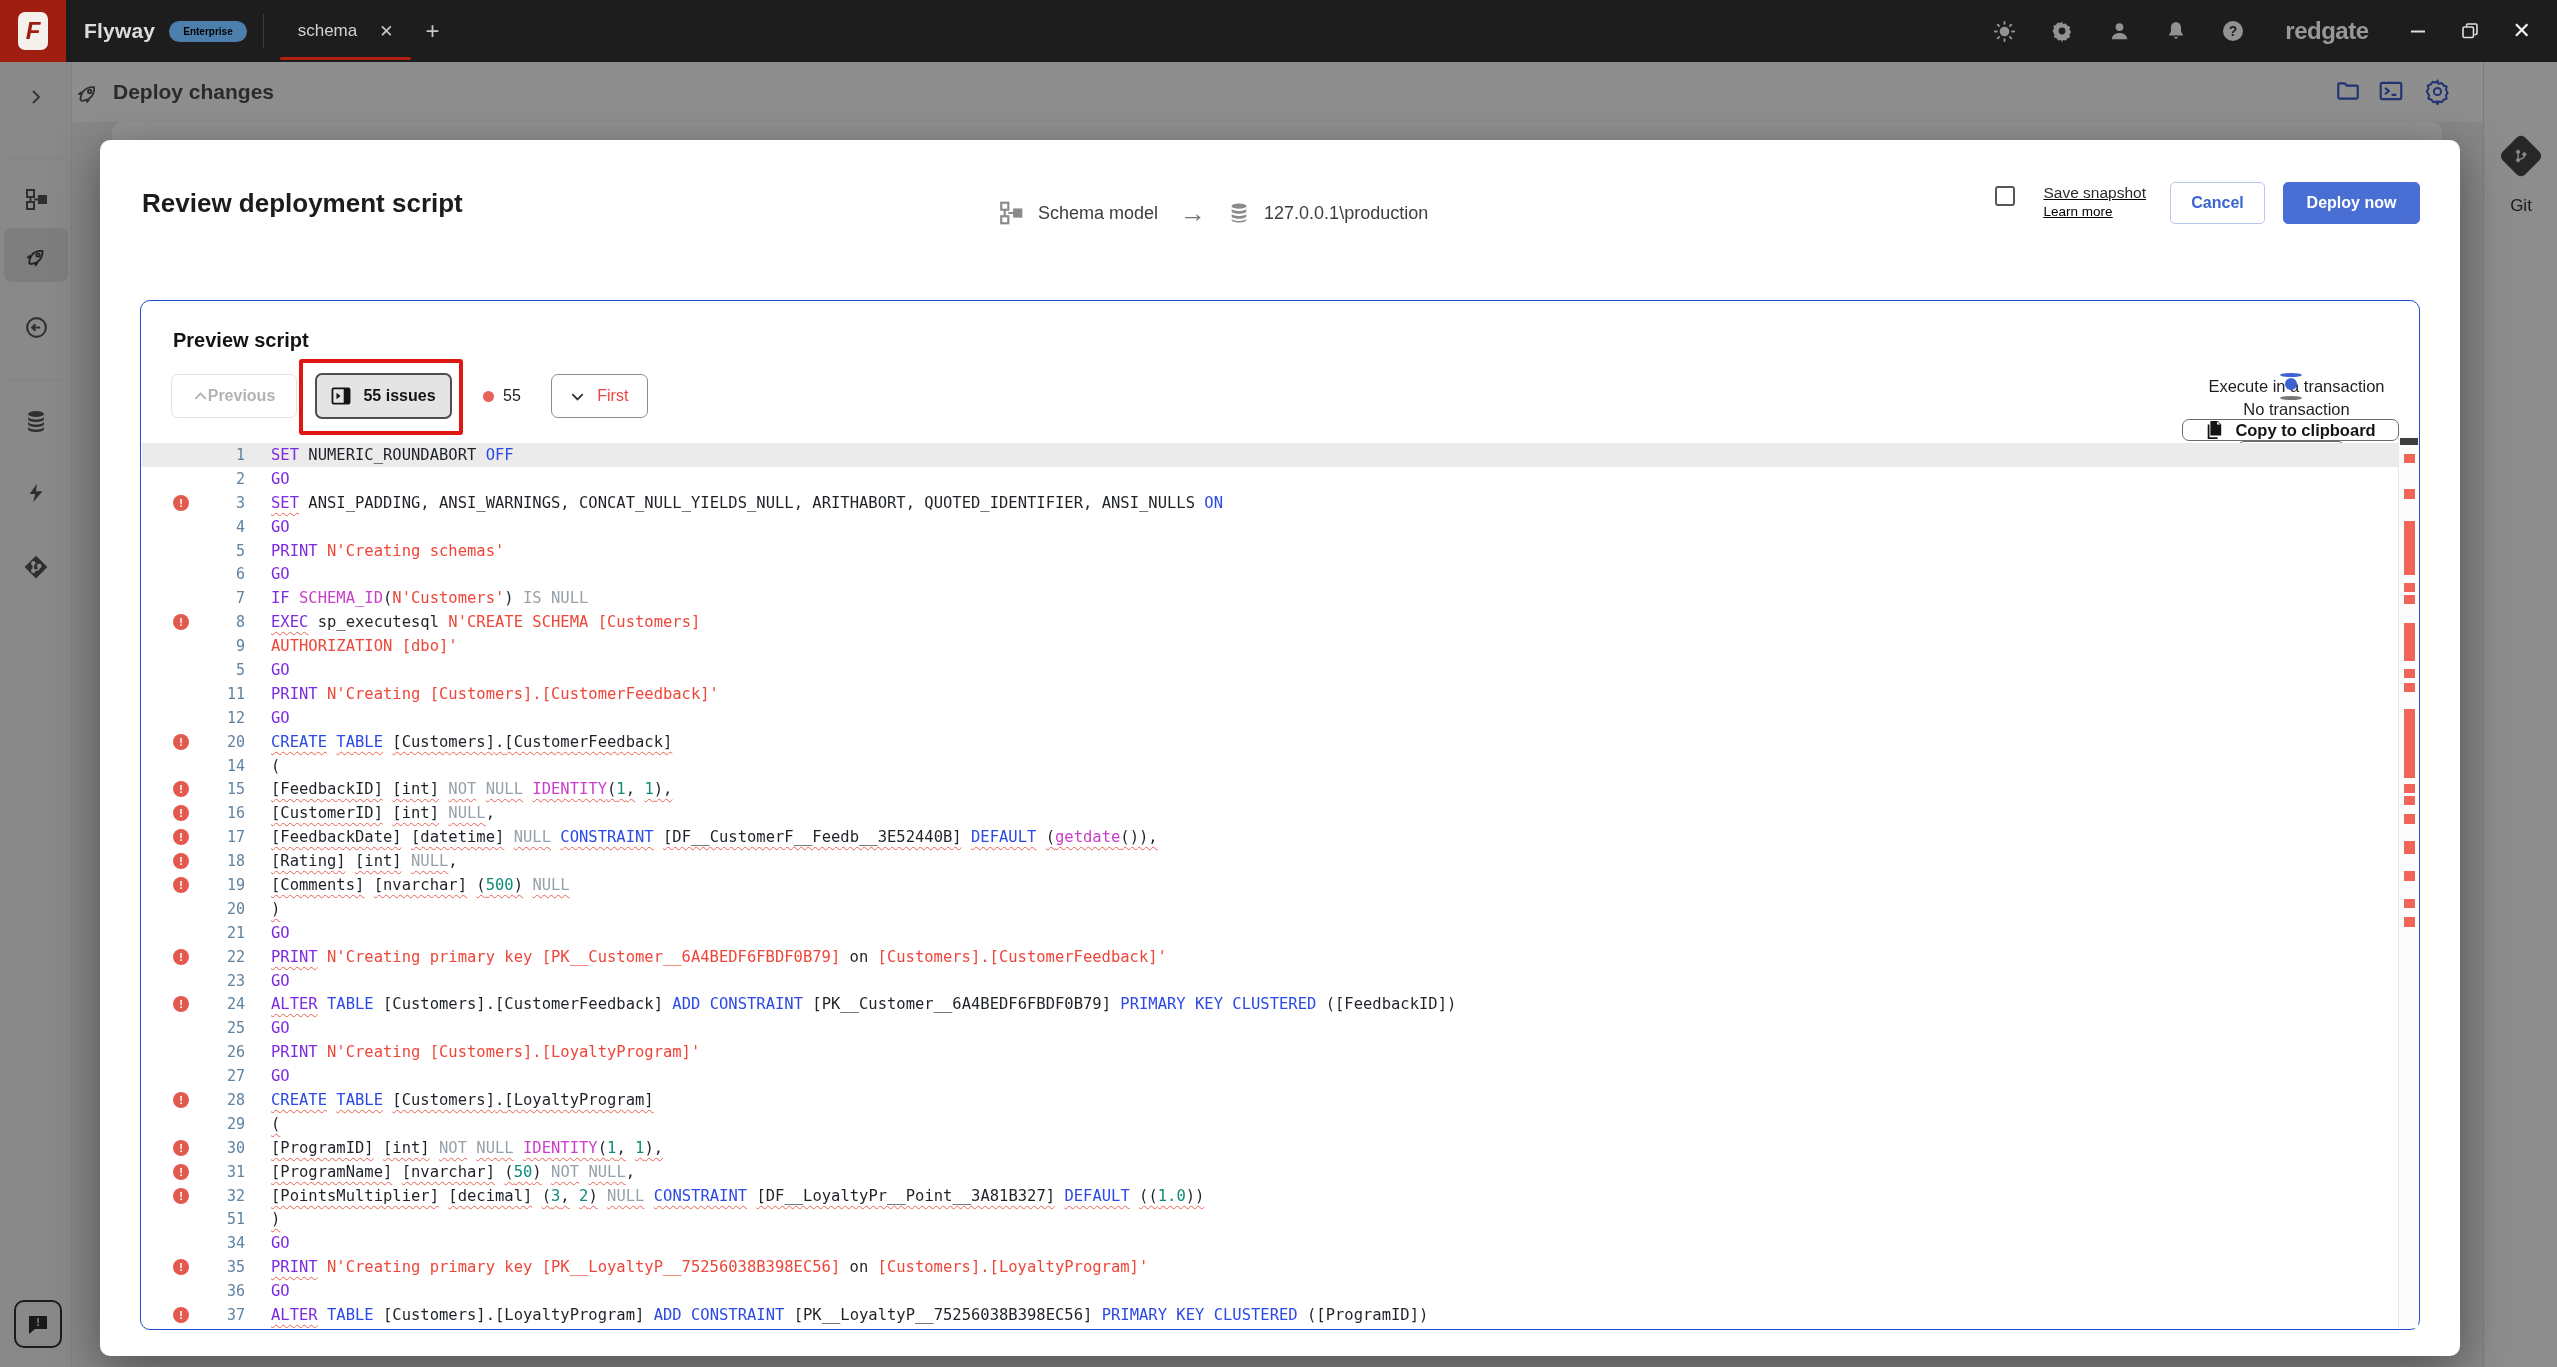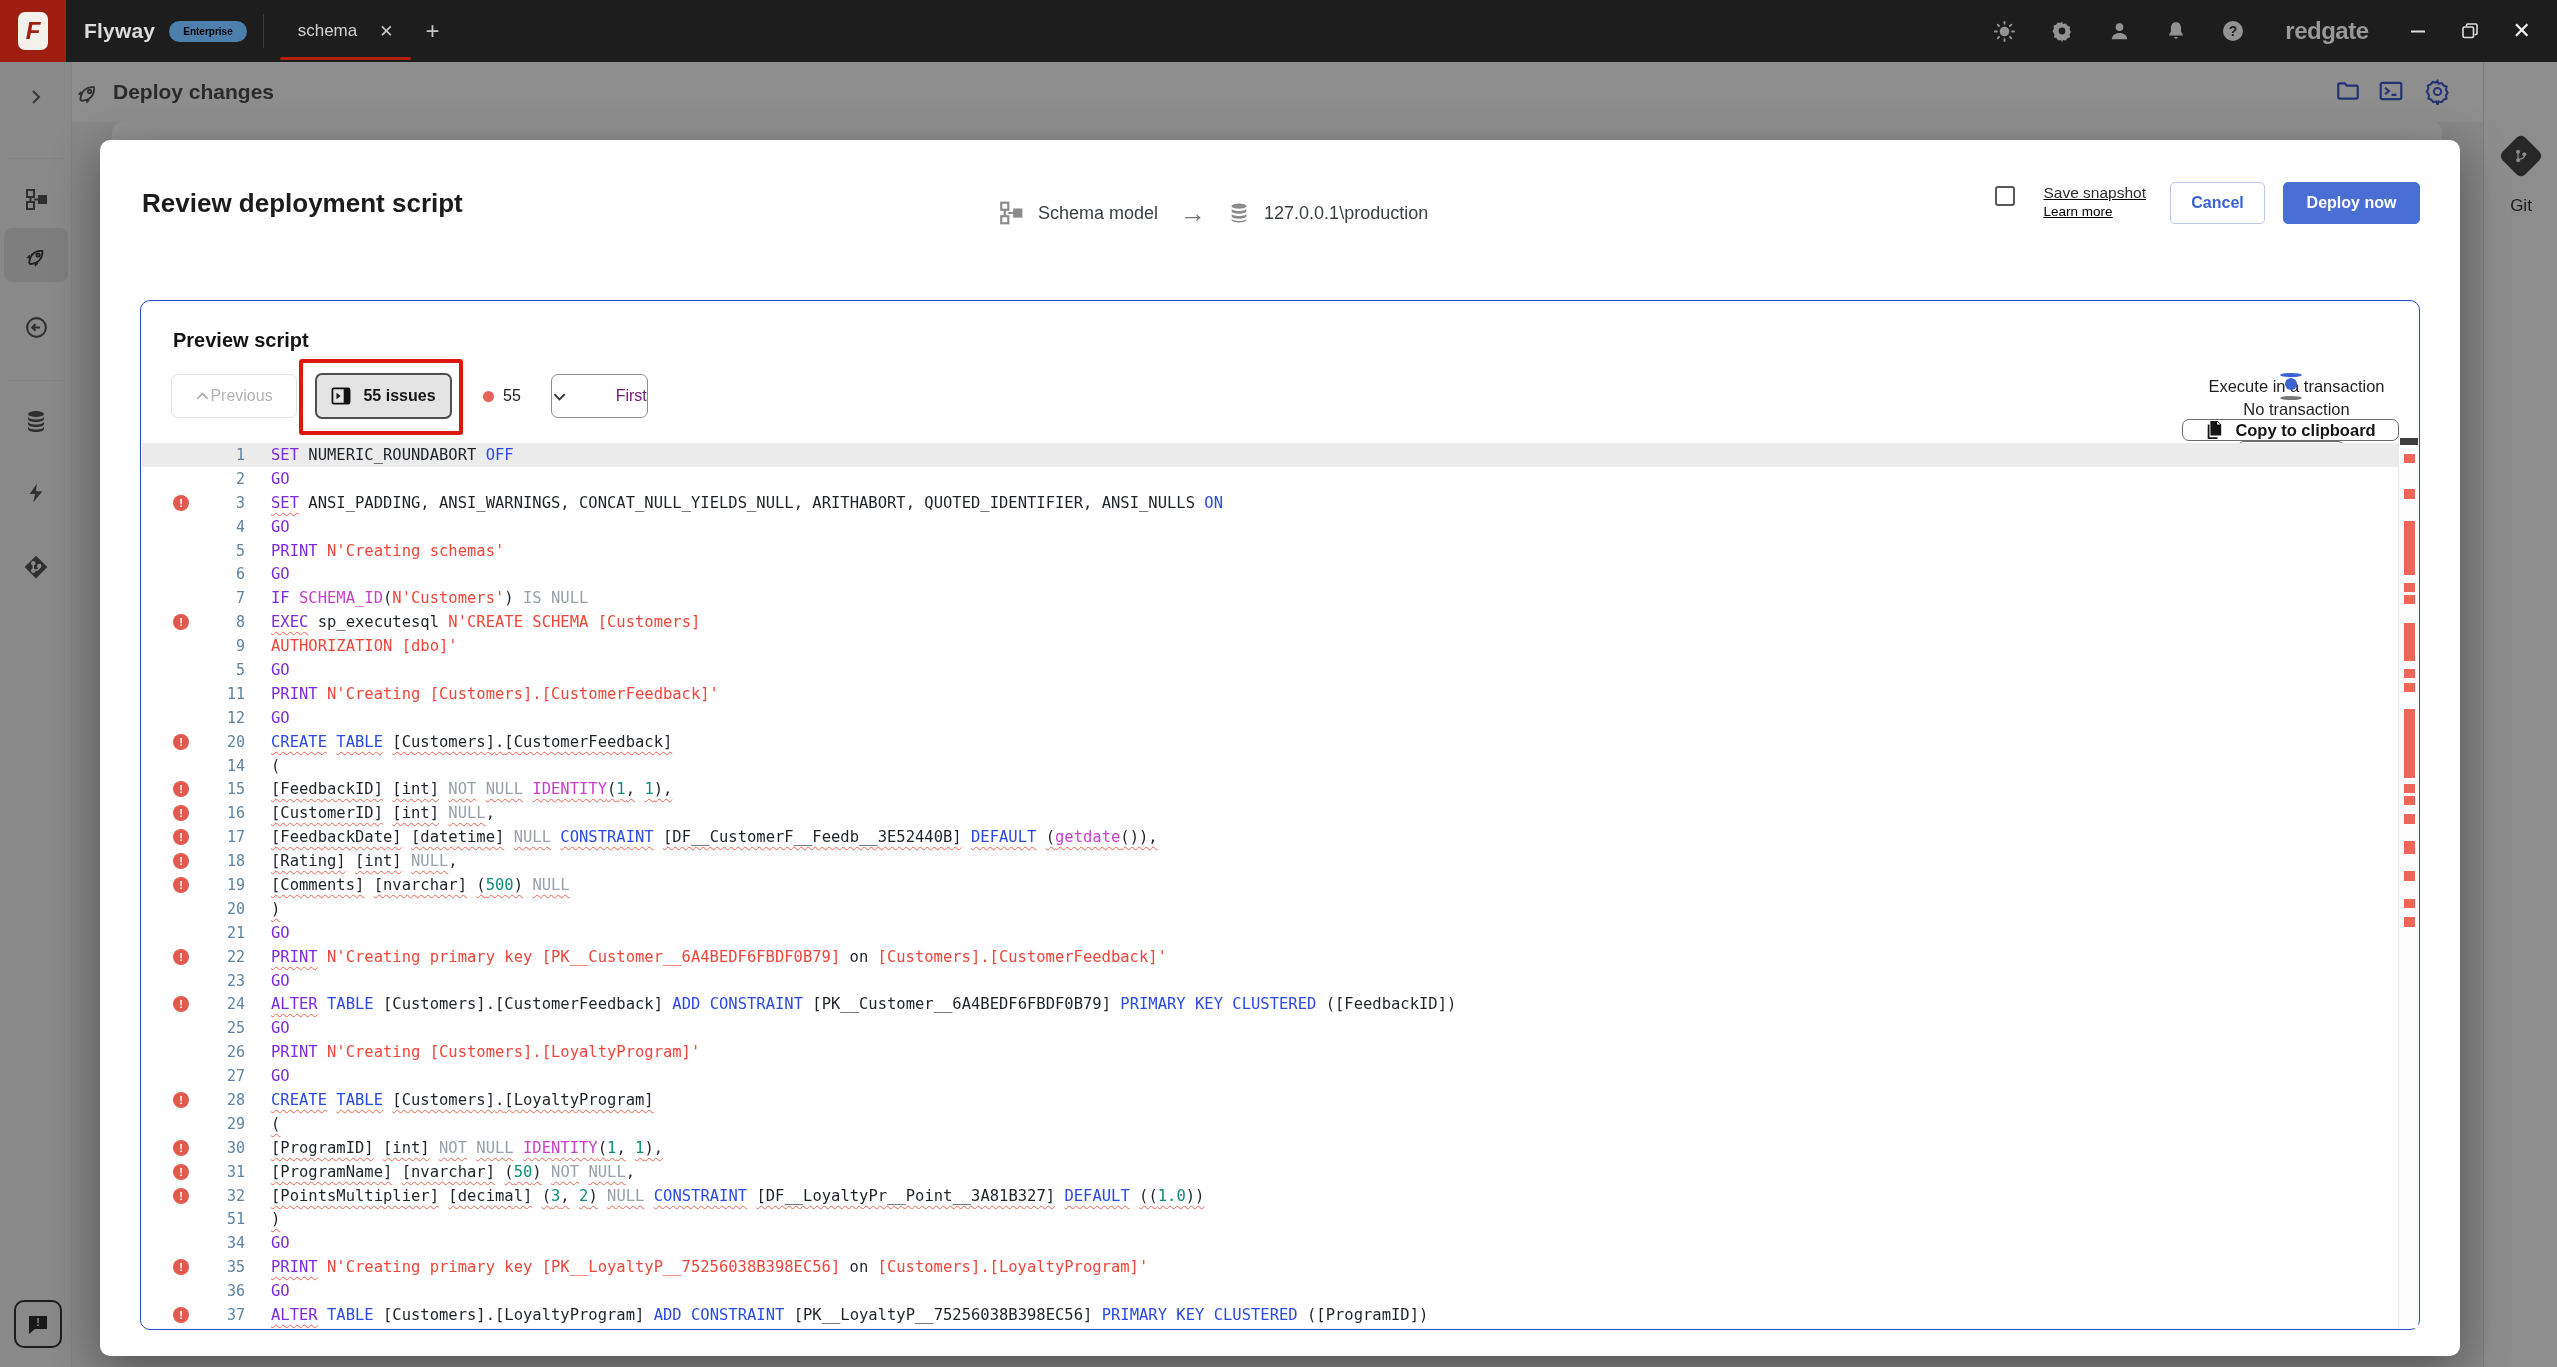--- a/index.html
+++ b/index.html
@@ -53,25 +53,25 @@
   .chk-line2 { font-size:13.5px; color:#000000; text-decoration:underline; margin-top:2px; }
   .btn { display:inline-flex; align-items:center; justify-content:center; border-radius:5px; font-weight:700; cursor:default; }
   .btn-cancel { width:95px; height:42px; background:#fff; border:1px solid #bac6ea; color:#3b63d3; font-size:16px; }
   .btn-deploy { width:137px; height:42px; background:#4a6fd4; border:1px solid #4a6fd4; color:#fff; font-size:16px; }
 
   
   .pbox { position:absolute; left:40px; top:160px; width:2280px; height:1030px; border:1px solid #1d4ed8; border-radius:10px; background:#fff; }
   .p-title { position:absolute; left:32px; top:28px; font-size:20px; font-weight:700; color:#141414; }
   .t-left { position:absolute; left:30px; top:72px; height:46px; display:flex; align-items:center; }
   .t-right { position:absolute; right:20px; top:72px; height:46px; display:flex; align-items:center;flex-direction:column; }
-  .btn-prev { width:126px; height:44px; border:1px solid #e2e2e2; border-radius:7px; background:#fff; color:#b3b3b3; font-size:16px; font-weight:400; gap:0; }
+  .btn-prev { width:126px; height:44px; border:1px solid #e2e2e2; border-radius:7px; background:#fff; color:#b3b3b3; font-size:16px; font-weight:700; gap:0; }
   .btn-issues { width:137px; height:46px; margin-left:18px; border:2px solid #4e4e4e; border-radius:7px; background:#e4e4e4; color:#141414; font-size:16px; gap:12px; }
   .issue-dot { width:11px; height:11px; border-radius:50%; background:#e8625a; margin-left:31px; }
   .issue-count { font-size:16px; color:#202020; margin-left:9px; }
-  .btn-first { width:97px; height:44px; margin-left:30px; border:1.5px solid #8d8d8d; border-radius:7px; background:#fff; color:#701a75; font-size:16px; font-weight:400; gap:12px;justify-content:space-between; }
+  .btn-first { width:97px; height:44px; margin-left:30px; border:1.5px solid #8d8d8d; border-radius:7px; background:#fff; color:#ef4444; font-size:16px; font-weight:400; gap:12px; }
   .radio { width:22px; height:22px; border-radius:50%; position:relative; }
   .radio.sel { border:2px solid #3b63d3; }
   .radio.sel::after { content:""; position:absolute; left:3px; top:3px; width:12px; height:12px; border-radius:50%; background:#3b63d3; }
   .radio.un { border:2px solid #757575; }
   .radio-lbl { font-size:16.5px; color:#1f1f1f; margin-left:12px; }
   .gap28 { width:28px; } .gap10 { width:10px; } .gap26 { width:26px; }
   .btn-copy { width:217px; height:46px; border:1.5px solid #6b6b6b; border-radius:7px; background:#fff; color:#141414; font-size:16.5px; gap:12px; }
   .btn-save { width:108px; height:46px; border:1.5px solid #6b6b6b; border-radius:7px; background:#fff; color:#141414; font-size:16.5px; gap:12px; }
 
   

